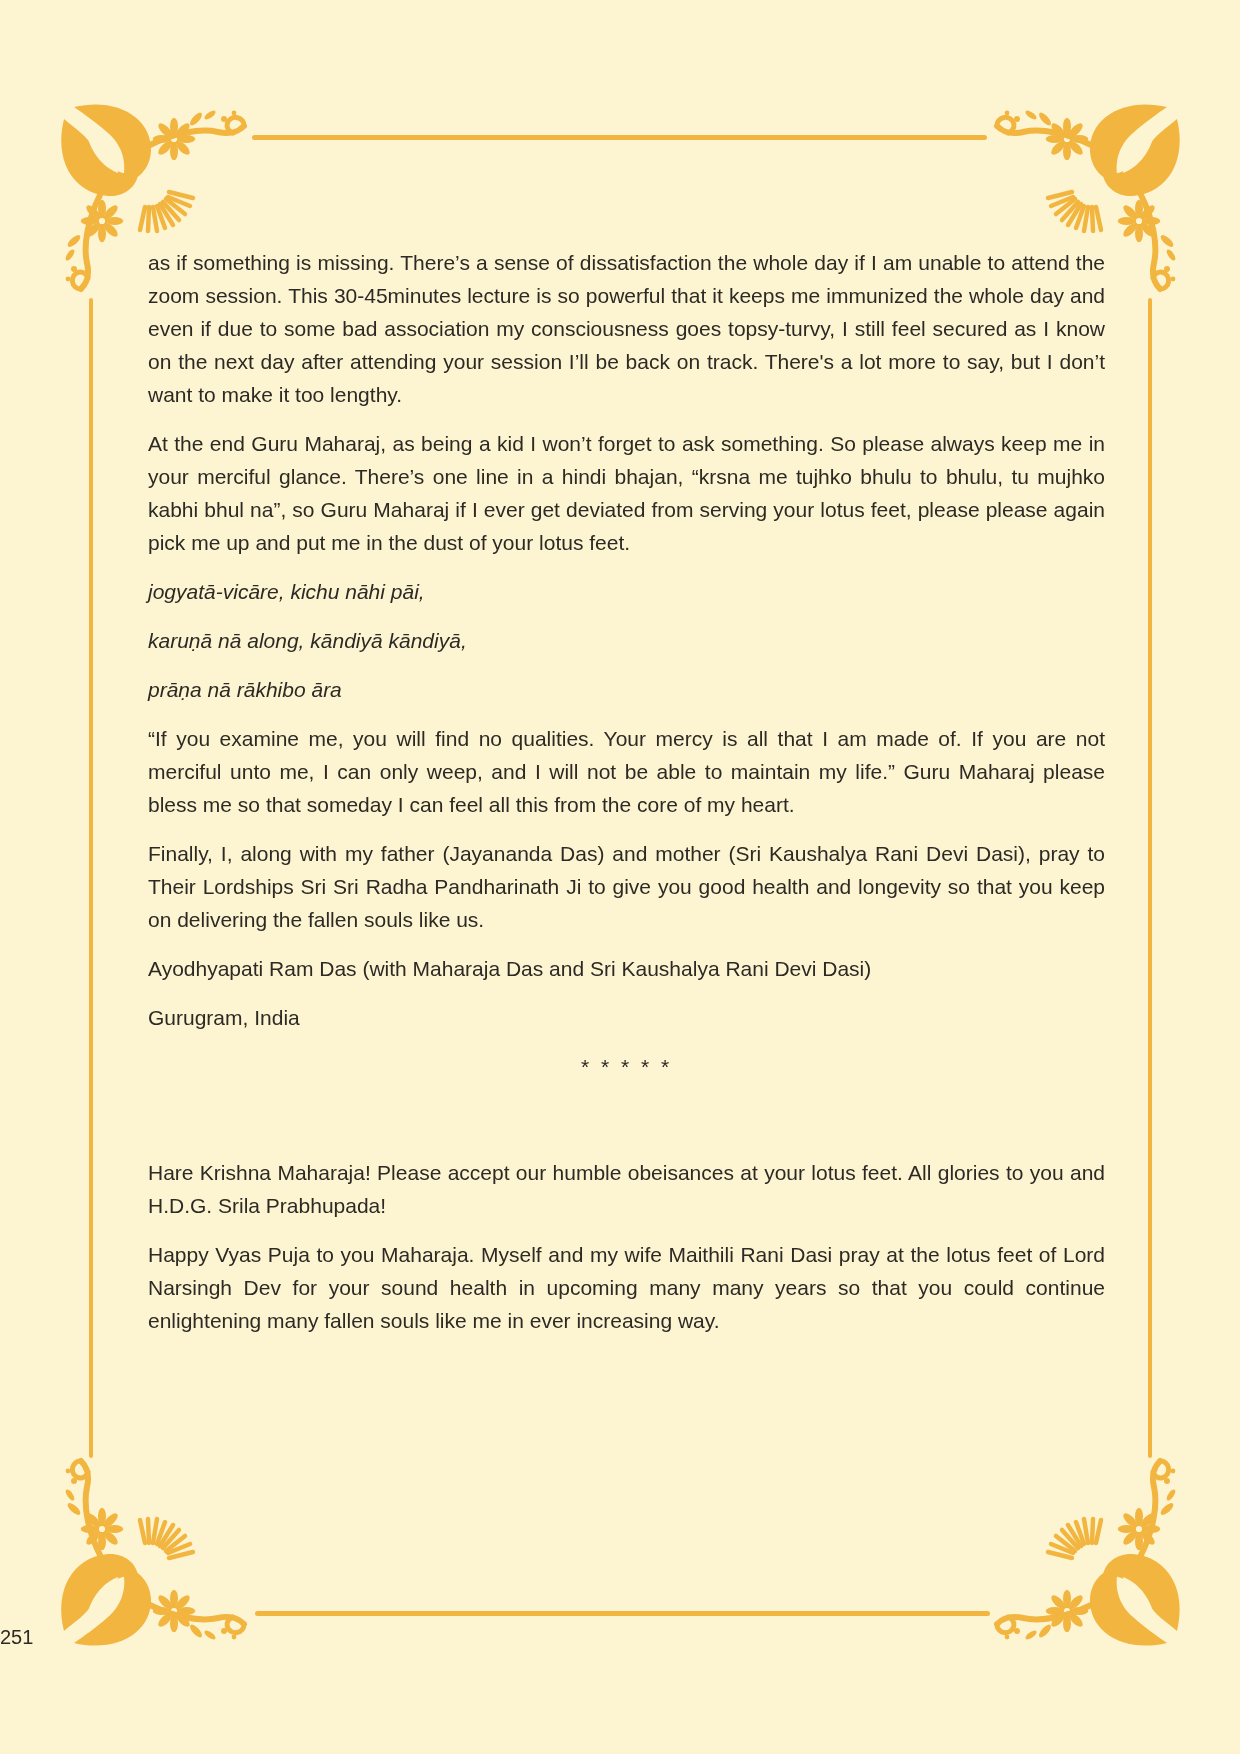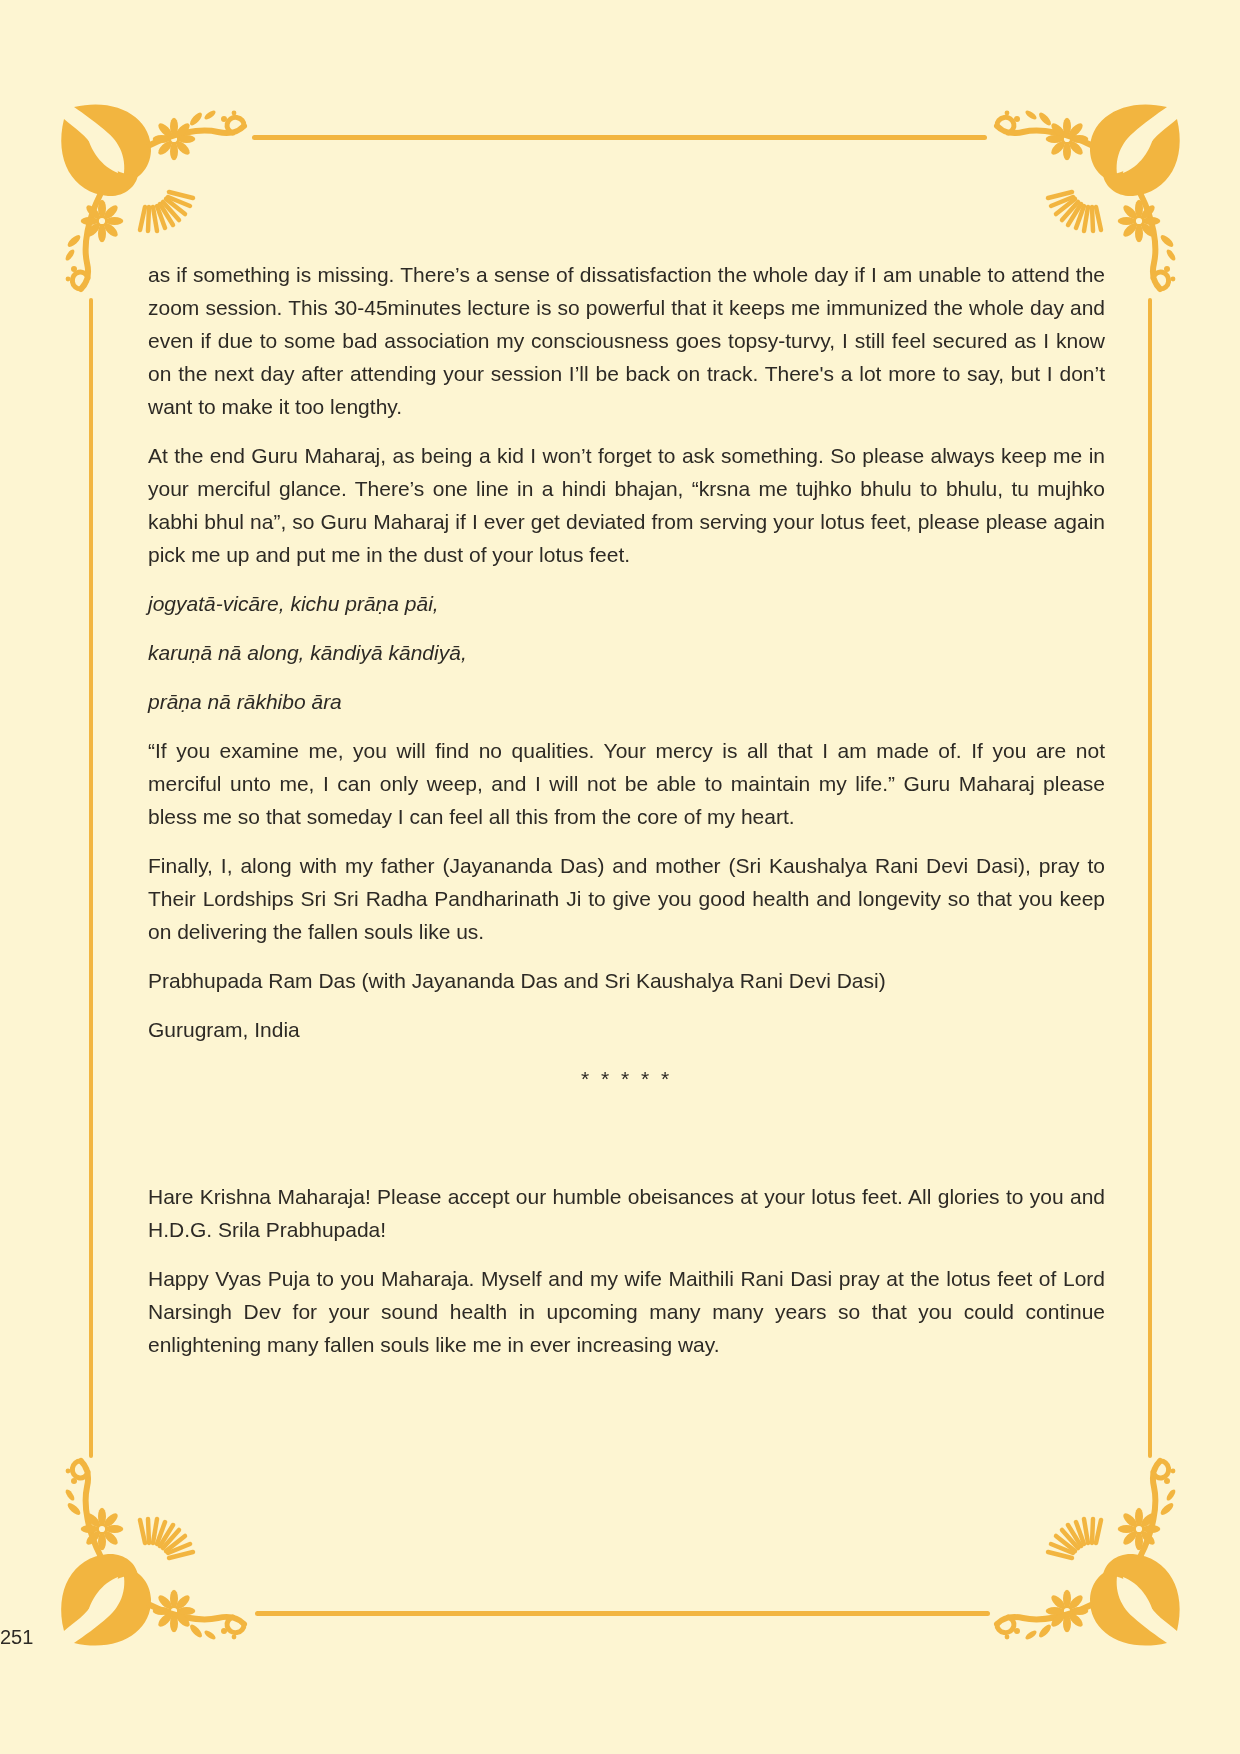--- a/index.html
+++ b/index.html
@@ -10,21 +10,21 @@
   html,body{margin:0;padding:0;}
   body{
     width:1240px;height:1754px;position:relative;overflow:hidden;
     background:var(--bg);
     font-family:"Liberation Sans","DejaVu Sans",sans-serif;
   }
   .page-text{
     position:absolute;left:148px;top:246px;width:957px;
     color:var(--ink);font-size:21px;line-height:33px;
   }
-  .page-text p{margin:12px 0 16px 0;text-align:justify;}
+  .page-text p{margin:0 0 16px 0;text-align:justify;}
   .page-text p.verse{font-style:italic;text-align:left;}
   .page-text p.separator{text-align:center;letter-spacing:3px;}
   .page-text div.spacer{height:57px;}
   .corner{position:absolute;width:200px;height:200px;}
   .corner.tl{left:50px;top:95px;}
   .corner.tr{left:991px;top:95px;transform:scaleX(-1);}
   .corner.bl{left:50px;top:1455px;transform:scaleY(-1);}
   .corner.br{left:991px;top:1455px;transform:scale(-1,-1);}
   .line{position:absolute;background:var(--gold);border-radius:3px;}
   .line.top{left:252px;top:135px;width:735px;height:5px;}
@@ -104,26 +104,26 @@
 <svg class="corner bl" viewBox="0 0 200 200">
     <use href="#corner-flourish"></use>
   </svg>
 <svg class="corner br" viewBox="0 0 200 200">
     <use href="#corner-flourish"></use>
   </svg>
 
 <div class="page-text">
     <p class="body">as if something is missing. There’s a sense of dissatisfaction the whole day if I am unable to attend the zoom session. This 30-45minutes lecture is so powerful that it keeps me immunized the whole day and even if due to some bad association my consciousness goes topsy-turvy, I still feel secured as I know on the next day after attending your session I’ll be back on track. There's a lot more to say, but I don’t want to make it too lengthy.</p>
     <p class="body">At the end Guru Maharaj, as being a kid I won’t forget to ask something. So please always keep me in your merciful glance. There’s one line in a hindi bhajan, “krsna me tujhko bhulu to bhulu, tu mujhko kabhi bhul na”, so Guru Maharaj if I ever get deviated from serving your lotus feet, please please again pick me up and put me in the dust of your lotus feet.</p>
-    <p class="verse">jogyatā-vicāre, kichu prāṇa pāi,</p>
+    <p class="verse">jogyatā-vicāre, kichu nāhi pāi,</p>
     <p class="verse">karuṇā nā along, kāndiyā kāndiyā,</p>
     <p class="verse">prāṇa nā rākhibo āra</p>
     <p class="body">“If you examine me, you will find no qualities. Your mercy is all that I am made of. If you are not merciful unto me, I can only weep, and I will not be able to maintain my life.” Guru Maharaj please bless me so that someday I can feel all this from the core of my heart.</p>
     <p class="body">Finally, I, along with my father (Jayananda Das) and mother (Sri Kaushalya Rani Devi Dasi), pray to Their Lordships Sri Sri Radha Pandharinath Ji to give you good health and longevity so that you keep on delivering the fallen souls like us.</p>
-    <p class="body">Prabhupada Ram Das (with Jayananda Das and Sri Kaushalya Rani Devi Dasi)</p>
+    <p class="body">Ayodhyapati Ram Das (with Maharaja Das and Sri Kaushalya Rani Devi Dasi)</p>
     <p class="body">Gurugram, India</p>
     <p class="separator">* * * * *</p>
     <div class="spacer"></div>
     <p class="body">Hare Krishna Maharaja! Please accept our humble obeisances at your lotus feet. All glories to you and H.D.G. Srila Prabhupada!</p>
     <p class="body">Happy Vyas Puja to you Maharaja. Myself and my wife Maithili Rani Dasi pray at the lotus feet of Lord Narsingh Dev for your sound health in upcoming many many years so that you could continue enlightening many fallen souls like me in ever increasing way.</p>
   </div>
 
 <div class="page-number">251</div>
 
 </body></html>

